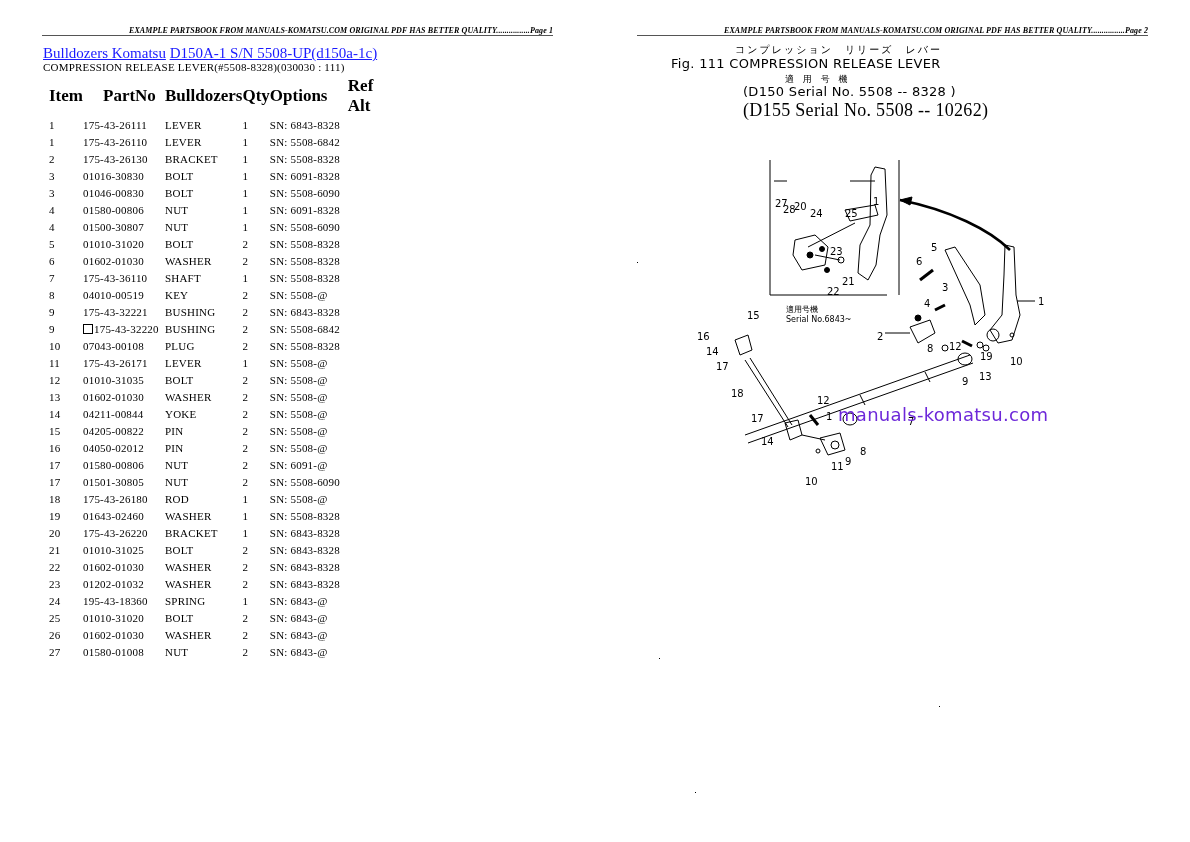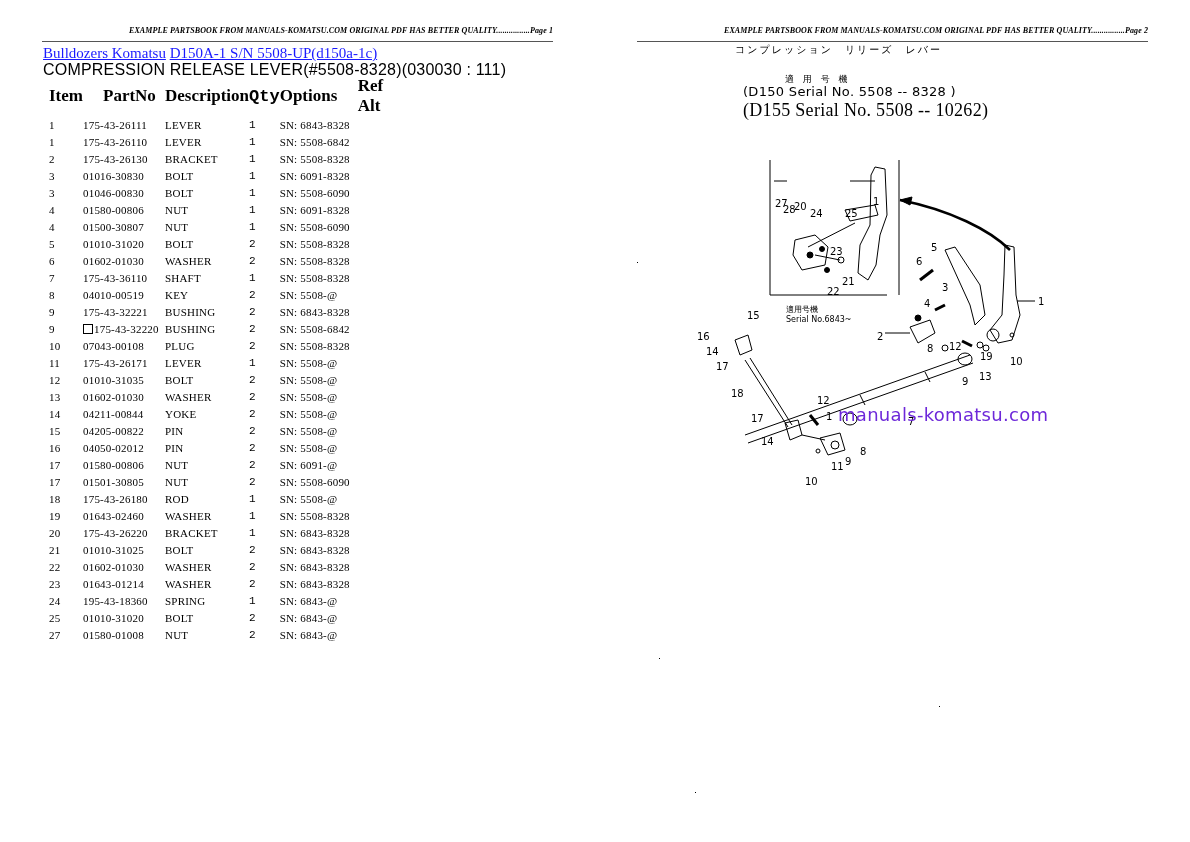--- a/index.html
+++ b/index.html
@@ -1,32 +1,32 @@
 <!DOCTYPE html>
 <html><head>
 <meta charset="utf-8">
 <style>
   html, body { margin: 0; padding: 0; background: #ffffff; }
   body { width: 1190px; height: 842px; position: relative; overflow: hidden; font-family: "DejaVu Serif", serif; color: #000; }
   .page { position: absolute; top: 0; height: 842px; }
   .page1 { left: 0; width: 595px; }
   .page2 { left: 595px; width: 595px; }
-  .hdr { position: absolute; top: 26px; font-family: "Liberation Serif", serif; font-style: italic; font-weight: bold; font-size: 8px; text-align: right; border-bottom: 1px solid #555; padding-bottom: 6px; letter-spacing: 0.1px; }
+  .hdr { position: absolute; top: 26px; font-family: "Liberation Serif", serif; font-style: italic; font-weight: bold; font-size: 8px; text-align: right; border-bottom: 1px solid #555; padding-bottom: 0; letter-spacing: 0.1px; }
   .page1 .hdr { left: 42px; width: 511px; }
   .page2 .hdr { left: 42px; width: 511px; }
   .crumbs { position: absolute; left: 43px; top: 45px; font-family: "Liberation Serif", serif; font-size: 15px; }
   .crumbs a { color: #1a1aff; text-decoration: underline; cursor: pointer; }
-  .subtitle { position: absolute; left: 43px; top: 61px; font-family: Liberation Sans, sans-serif; font-size: 16px; letter-spacing: 0.2px; }
+  .subtitle { position: absolute; left: 43px; top: 61px; font-family: Liberation Serif, serif; font-size: 11px; letter-spacing: 0.2px; }
   table.parts { position: absolute; left: 44px; top: 76px; border-collapse: collapse; font-family: "Liberation Serif", serif; font-size: 11px; }
   table.parts th { font-weight: bold; text-align: left; padding: 0 0 0 0; height: 17px; font-size: 17px; }
   table.parts td { padding: 0; height: 17px; white-space: nowrap; letter-spacing: 0.2px; }
   .c-item { width: 34px; padding-left: 5px !important; }
   .c-part { width: 82px; margin-top: 48px; }
   .c-desc { width: 70px; }
-  .c-qty { width: 22px; font-family: Liberation Mono, monospace; }
+  .c-qty { width: 22px; }
   .c-opt { width: 78px; }
   .c-ref { width: 40px; }
   th.c-part { padding-left: 20px !important; width: 62px; }
   .box { display: inline-block; width: 8px; height: 8px; border: 1px solid #000; margin-right: 1px; vertical-align: -1px; }
   .fig-jp { position: absolute; left: 140px; top: 43px; font-size: 10px; letter-spacing: 2px; font-family: "DejaVu Sans", sans-serif; }
   .fig-main { position: absolute; left: 76px; top: 56px; font-size: 13px; letter-spacing: 0.3px; font-family: "DejaVu Sans", sans-serif; }
   .fig-jp2 { position: absolute; left: 190px; top: 73px; font-size: 9px; letter-spacing: 3px; font-family: "DejaVu Sans", sans-serif; }
   .fig-serial1 { position: absolute; left: 148px; top: 84px; font-size: 13px; font-family: "DejaVu Sans", sans-serif; letter-spacing: 0.3px; }
   .fig-serial2 { position: absolute; left: 148px; top: 100px; font-size: 18px; font-family: Liberation Serif, serif; letter-spacing: 0.3px; }
   .diagram { position: absolute; left: 95px; top: 155px; width: 470px; height: 340px; }
@@ -44,21 +44,21 @@
     <a>D150A-1 S/N 5508-UP(d150a-1c)</a>
   </div>
 
   <div class="subtitle">COMPRESSION RELEASE LEVER(#5508-8328)(030030 : 111)</div>
 
   <table class="parts">
     <thead>
       <tr>
         <th class="c-item">Item</th>
         <th class="c-part">PartNo</th>
-        <th class="c-desc">Description</th>
+        <th class="c-desc">Bulldozers</th>
         <th class="c-qty">Qty</th>
         <th class="c-opt">Options</th>
         <th class="c-ref">Ref Alt</th>
       </tr>
     </thead>
     <tbody id="parts-body">
         <tr>
           <td class="c-item"><span>1</span></td>
           <td class="c-part"><span>175-43-26111</span></td>
           <td class="c-desc"><span>LEVER</span></td>
@@ -269,21 +269,21 @@
         <tr>
           <td class="c-item"><span>22</span></td>
           <td class="c-part"><span>01602-01030</span></td>
           <td class="c-desc"><span>WASHER</span></td>
           <td class="c-qty"><span>2</span></td>
           <td class="c-opt"><span>SN: 6843-8328</span></td>
           <td class="c-ref"><span></span></td>
         </tr>
         <tr>
           <td class="c-item"><span>23</span></td>
-          <td class="c-part"><span>01643-01214</span></td>
+          <td class="c-part"><span>01202-01032</span></td>
           <td class="c-desc"><span>WASHER</span></td>
           <td class="c-qty"><span>2</span></td>
           <td class="c-opt"><span>SN: 6843-8328</span></td>
           <td class="c-ref"><span></span></td>
         </tr>
         <tr>
           <td class="c-item"><span>24</span></td>
           <td class="c-part"><span>195-43-18360</span></td>
           <td class="c-desc"><span>SPRING</span></td>
           <td class="c-qty"><span>1</span></td>
@@ -292,35 +292,44 @@
         </tr>
         <tr>
           <td class="c-item"><span>25</span></td>
           <td class="c-part"><span>01010-31020</span></td>
           <td class="c-desc"><span>BOLT</span></td>
           <td class="c-qty"><span>2</span></td>
           <td class="c-opt"><span>SN: 6843-@</span></td>
           <td class="c-ref"><span></span></td>
         </tr>
         <tr>
+          <td class="c-item"><span>26</span></td>
+          <td class="c-part"><span>01602-01030</span></td>
+          <td class="c-desc"><span>WASHER</span></td>
+          <td class="c-qty"><span>2</span></td>
+          <td class="c-opt"><span>SN: 6843-@</span></td>
+          <td class="c-ref"><span></span></td>
+        </tr>
+        <tr>
           <td class="c-item"><span>27</span></td>
           <td class="c-part"><span>01580-01008</span></td>
           <td class="c-desc"><span>NUT</span></td>
           <td class="c-qty"><span>2</span></td>
           <td class="c-opt"><span>SN: 6843-@</span></td>
           <td class="c-ref"><span></span></td>
         </tr>
       </tbody>
   </table>
 </div>
 
 <div class="page page2">
   <div class="hdr">EXAMPLE PARTSBOOK FROM MANUALS-KOMATSU.COM ORIGINAL PDF HAS BETTER QUALITY................Page 2</div>
 
   <div class="fig-jp">コンプレッション　リリーズ　レバー</div>
+  <div class="fig-main">Fig. 111  COMPRESSION  RELEASE  LEVER</div>
   <div class="fig-jp2">適 用 号 機</div>
   <div class="fig-serial1">(D150  Serial  No. 5508 -- 8328  )</div>
   <div class="fig-serial2">(D155  Serial  No. 5508 -- 10262)</div>
 
   <svg class="diagram" viewBox="0 0 470 340" width="470" height="340" font-family="DejaVu Sans, sans-serif" font-size="9" fill="none" stroke="#000" stroke-width="1">
 
     <line x1="80" y1="5" x2="80" y2="140"></line>
     <line x1="80" y1="140" x2="197" y2="140"></line>
     <line x1="209" y1="5" x2="209" y2="140"></line>
 

